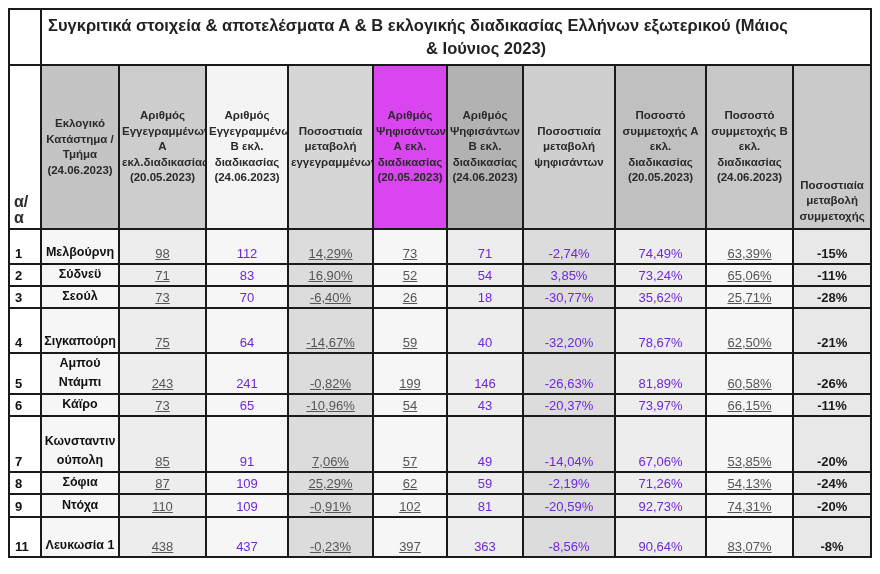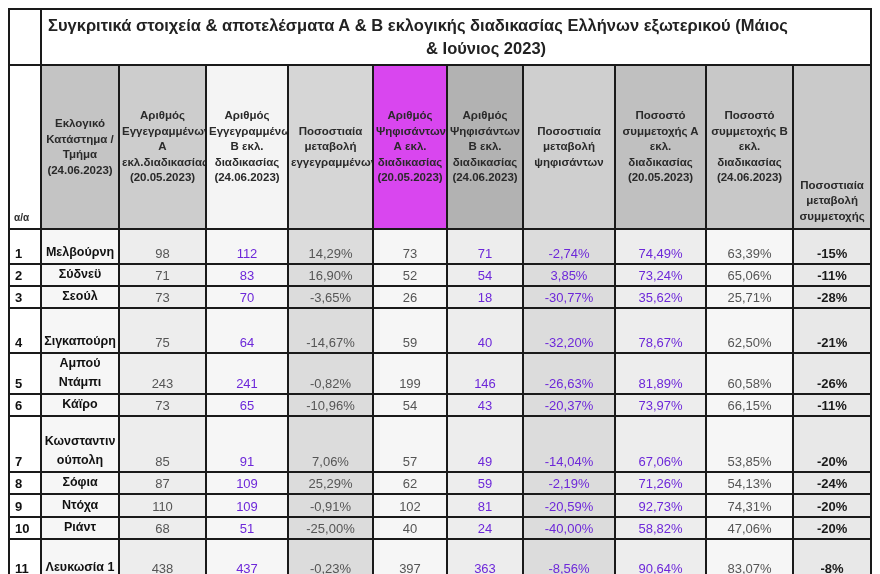--- a/index.html
+++ b/index.html
@@ -21,26 +21,26 @@
   .title-cell {
     font-size: 16.5px; font-weight: bold; text-align: left !important;
     padding: 4px 6px !important; line-height: 23px; color: #1c1c1c; margin-top: 18px;
   }
   .title-cell span { display: block; }
   .title-cell .l2 { text-align: center; padding-left: 60px; }
   tr.hdr td {
     font-size: 11.5px; font-weight: bold; line-height: 15.5px;
     vertical-align: middle; color: #2a2a2a;
   }
-  tr.hdr td.aa { vertical-align: bottom; text-align: left; padding-bottom: 3px; padding-left: 4px; font-size: 10px; }
+  tr.hdr td.aa { vertical-align: bottom; text-align: left; padding-bottom: 3px; padding-left: 4px; font-size: 16px; }
   tr.hdr td.last { vertical-align: bottom; padding-bottom: 4px; }
   tr.row td { font-size: 13px; vertical-align: bottom; padding-bottom: 1px; line-height: 17px; }
   tr.row td.num { font-weight: bold; text-align: left; padding-left: 5px; color: #111; }
   tr.row td.name { font-weight: bold; color: #111; font-size: 12.5px; line-height: 19px; }
-  tr.row td.light { color: #555; }
+  tr.row td.light { color: #555; text-decoration: underline; }
   tr.row td.dark { color: #6d28d9; }
   tr.row td.bold { font-weight: bold; color: #1a1a1a; }
   
   .c-g1 { background: #c4c4c4; }
   .c-g2 { background: #cdcdcd; }
   .c-w  { background: #f4f4f4; }
   .c-g3 { background: #d6d6d6; }
   .c-g4 { background: #d946ef; }
   .c-g5 { background: #b2b2b2; }
   .c-g6 { background: #cfcfcf; }
@@ -115,21 +115,21 @@
     <td class="dark d-m">3,85%</td>
     <td class="dark d-l">73,24%</td>
     <td class="light d-w">65,06%</td>
     <td class="bold d-g">-11%</td>
   </tr>
   <tr class="row" style="height:22px">
     <td class="num">3</td>
     <td class="name d-w">Σεούλ</td>
     <td class="light d-l">73</td>
     <td class="dark d-w">70</td>
-    <td class="light d-m">-3,65%</td>
+    <td class="light d-m">-6,40%</td>
     <td class="light d-w">26</td>
     <td class="dark d-l">18</td>
     <td class="dark d-m">-30,77%</td>
     <td class="dark d-l">35,62%</td>
     <td class="light d-w">25,71%</td>
     <td class="bold d-g">-28%</td>
   </tr>
   <tr class="row" style="height:45px">
     <td class="num">4</td>
     <td class="name d-w">Σιγκαπούρη</td>
@@ -201,33 +201,20 @@
     <td class="light d-l">110</td>
     <td class="dark d-w">109</td>
     <td class="light d-m">-0,91%</td>
     <td class="light d-w">102</td>
     <td class="dark d-l">81</td>
     <td class="dark d-m">-20,59%</td>
     <td class="dark d-l">92,73%</td>
     <td class="light d-w">74,31%</td>
     <td class="bold d-g">-20%</td>
   </tr>
-  <tr class="row" style="height:22px">
-    <td class="num">10</td>
-    <td class="name d-w">Ριάντ</td>
-    <td class="light d-l">68</td>
-    <td class="dark d-w">51</td>
-    <td class="light d-m">-25,00%</td>
-    <td class="light d-w">40</td>
-    <td class="dark d-l">24</td>
-    <td class="dark d-m">-40,00%</td>
-    <td class="dark d-l">58,82%</td>
-    <td class="light d-w">47,06%</td>
-    <td class="bold d-g">-20%</td>
-  </tr>
   <tr class="row" style="height:40px">
     <td class="num">11</td>
     <td class="name d-w">Λευκωσία 1</td>
     <td class="light d-l">438</td>
     <td class="dark d-w">437</td>
     <td class="light d-m">-0,23%</td>
     <td class="light d-w">397</td>
     <td class="dark d-l">363</td>
     <td class="dark d-m">-8,56%</td>
     <td class="dark d-l">90,64%</td>

